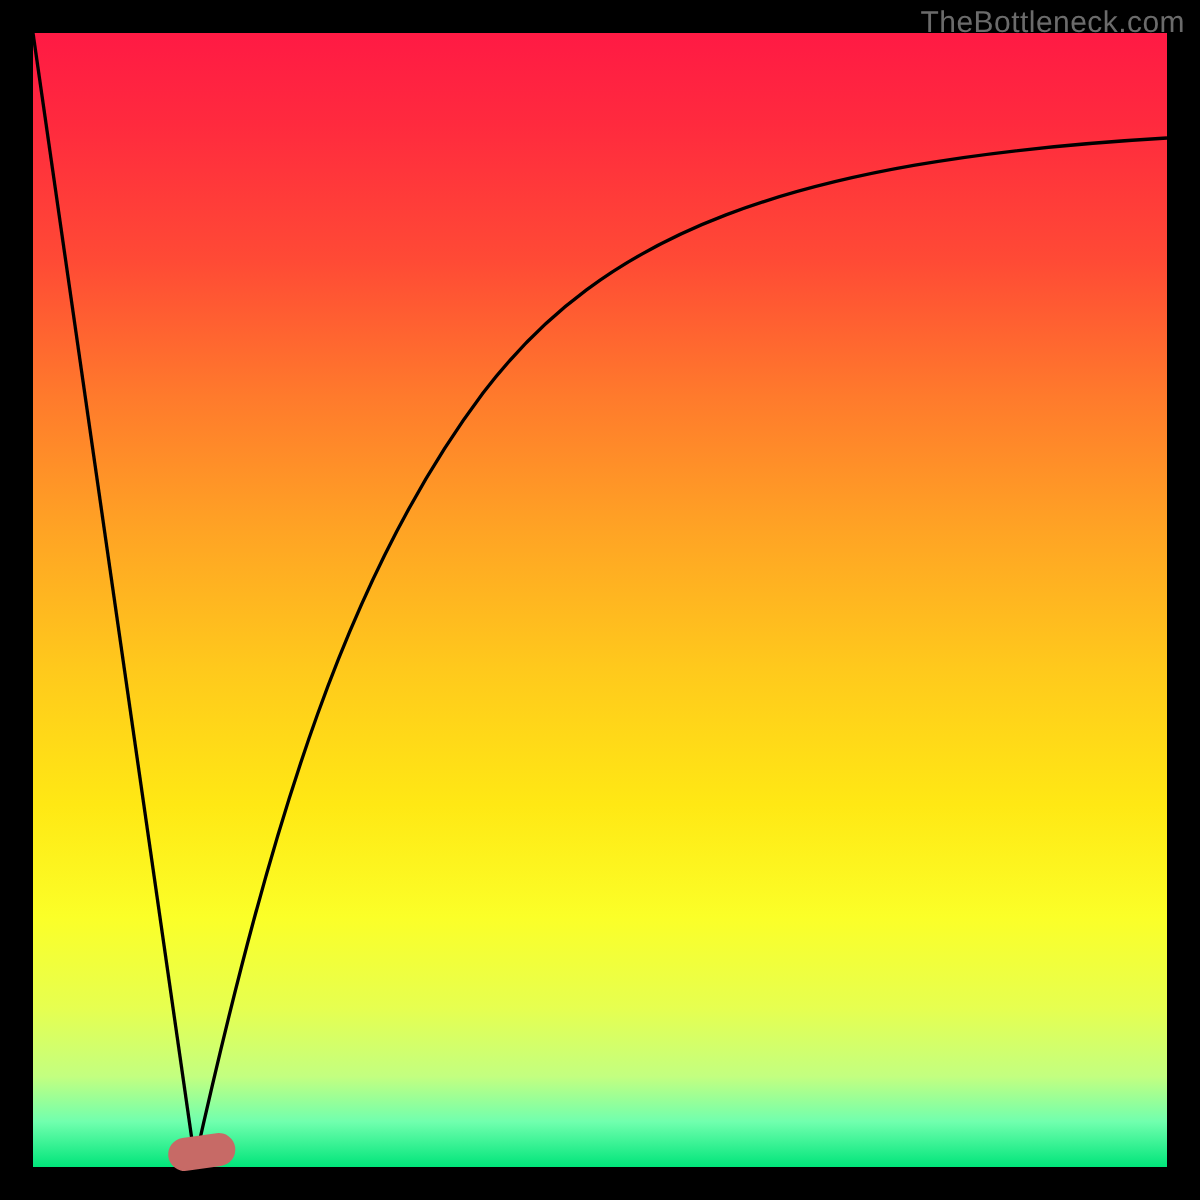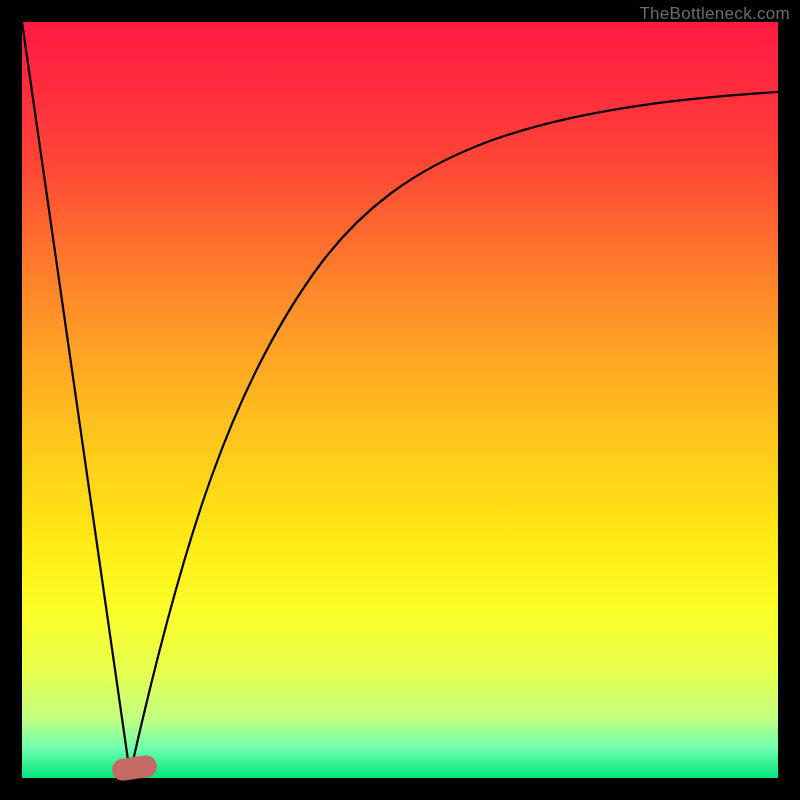--- a/index.html
+++ b/index.html
@@ -36,21 +36,21 @@
       #c3ff80 92%,
       #71ffae 96%,
       #00e57a 100%
     );
   }
   .watermark {
     position: absolute;
     top: 4px;
     right: 10px;
     color: #6b6b6b;
-    font-size: 17px;
+    font-size: 20px;
     font-weight: 500;
     letter-spacing: 0.3px;
     user-select: none;
   }
   svg.curve {
     position: absolute;
     left: 0;
     top: 0;
     width: 756px;
     height: 756px;

